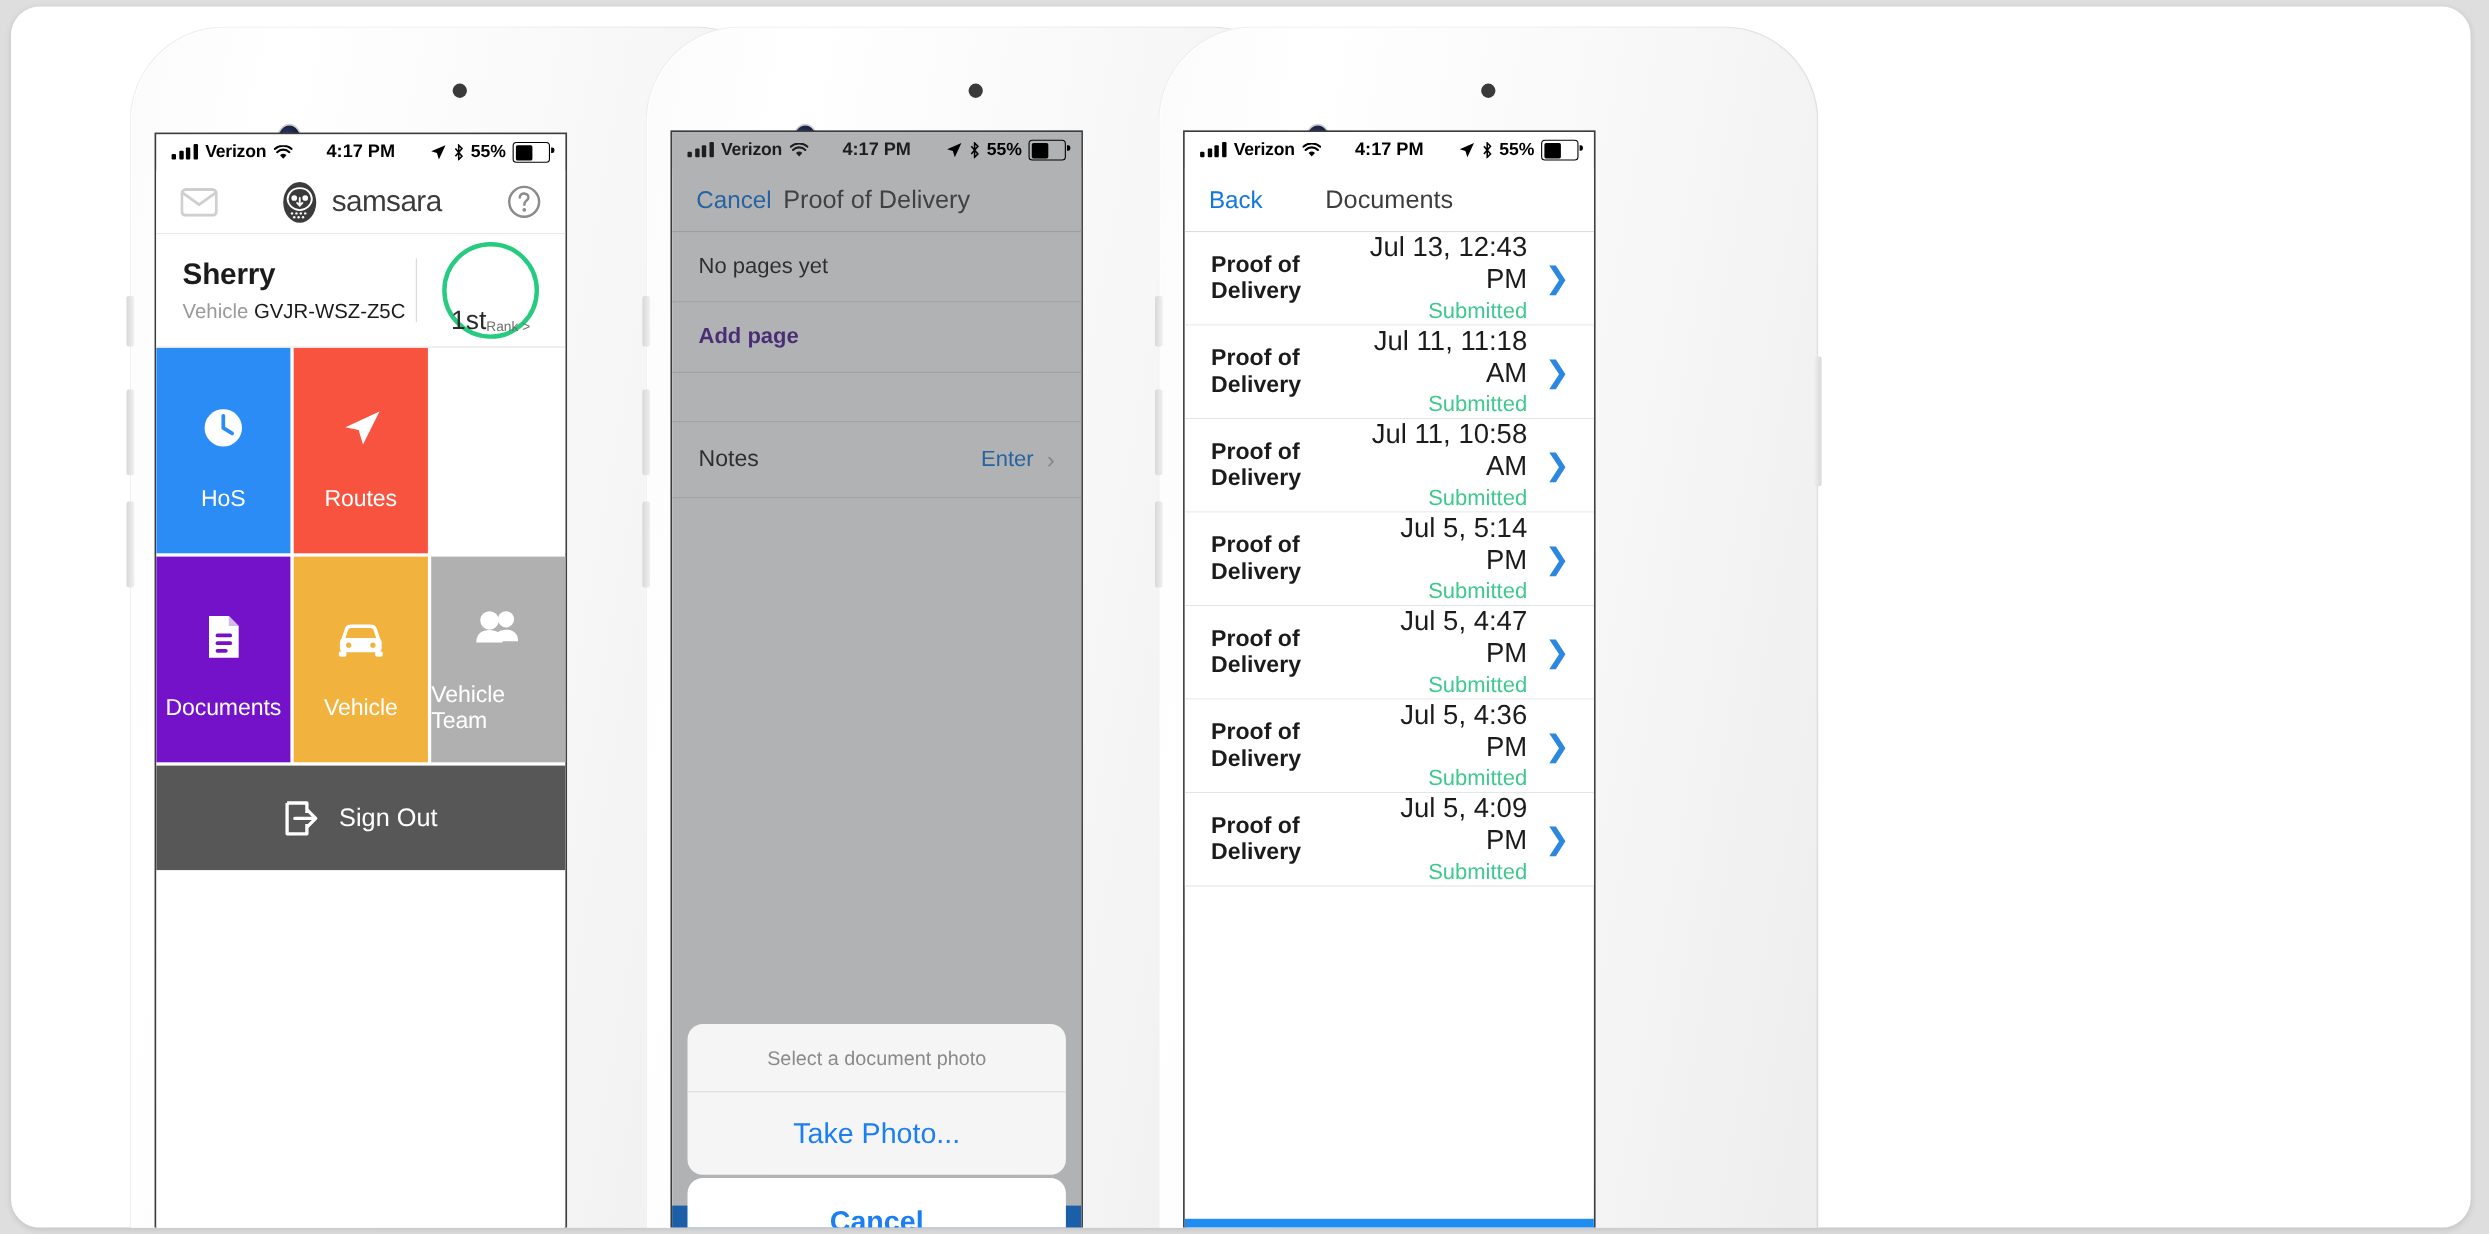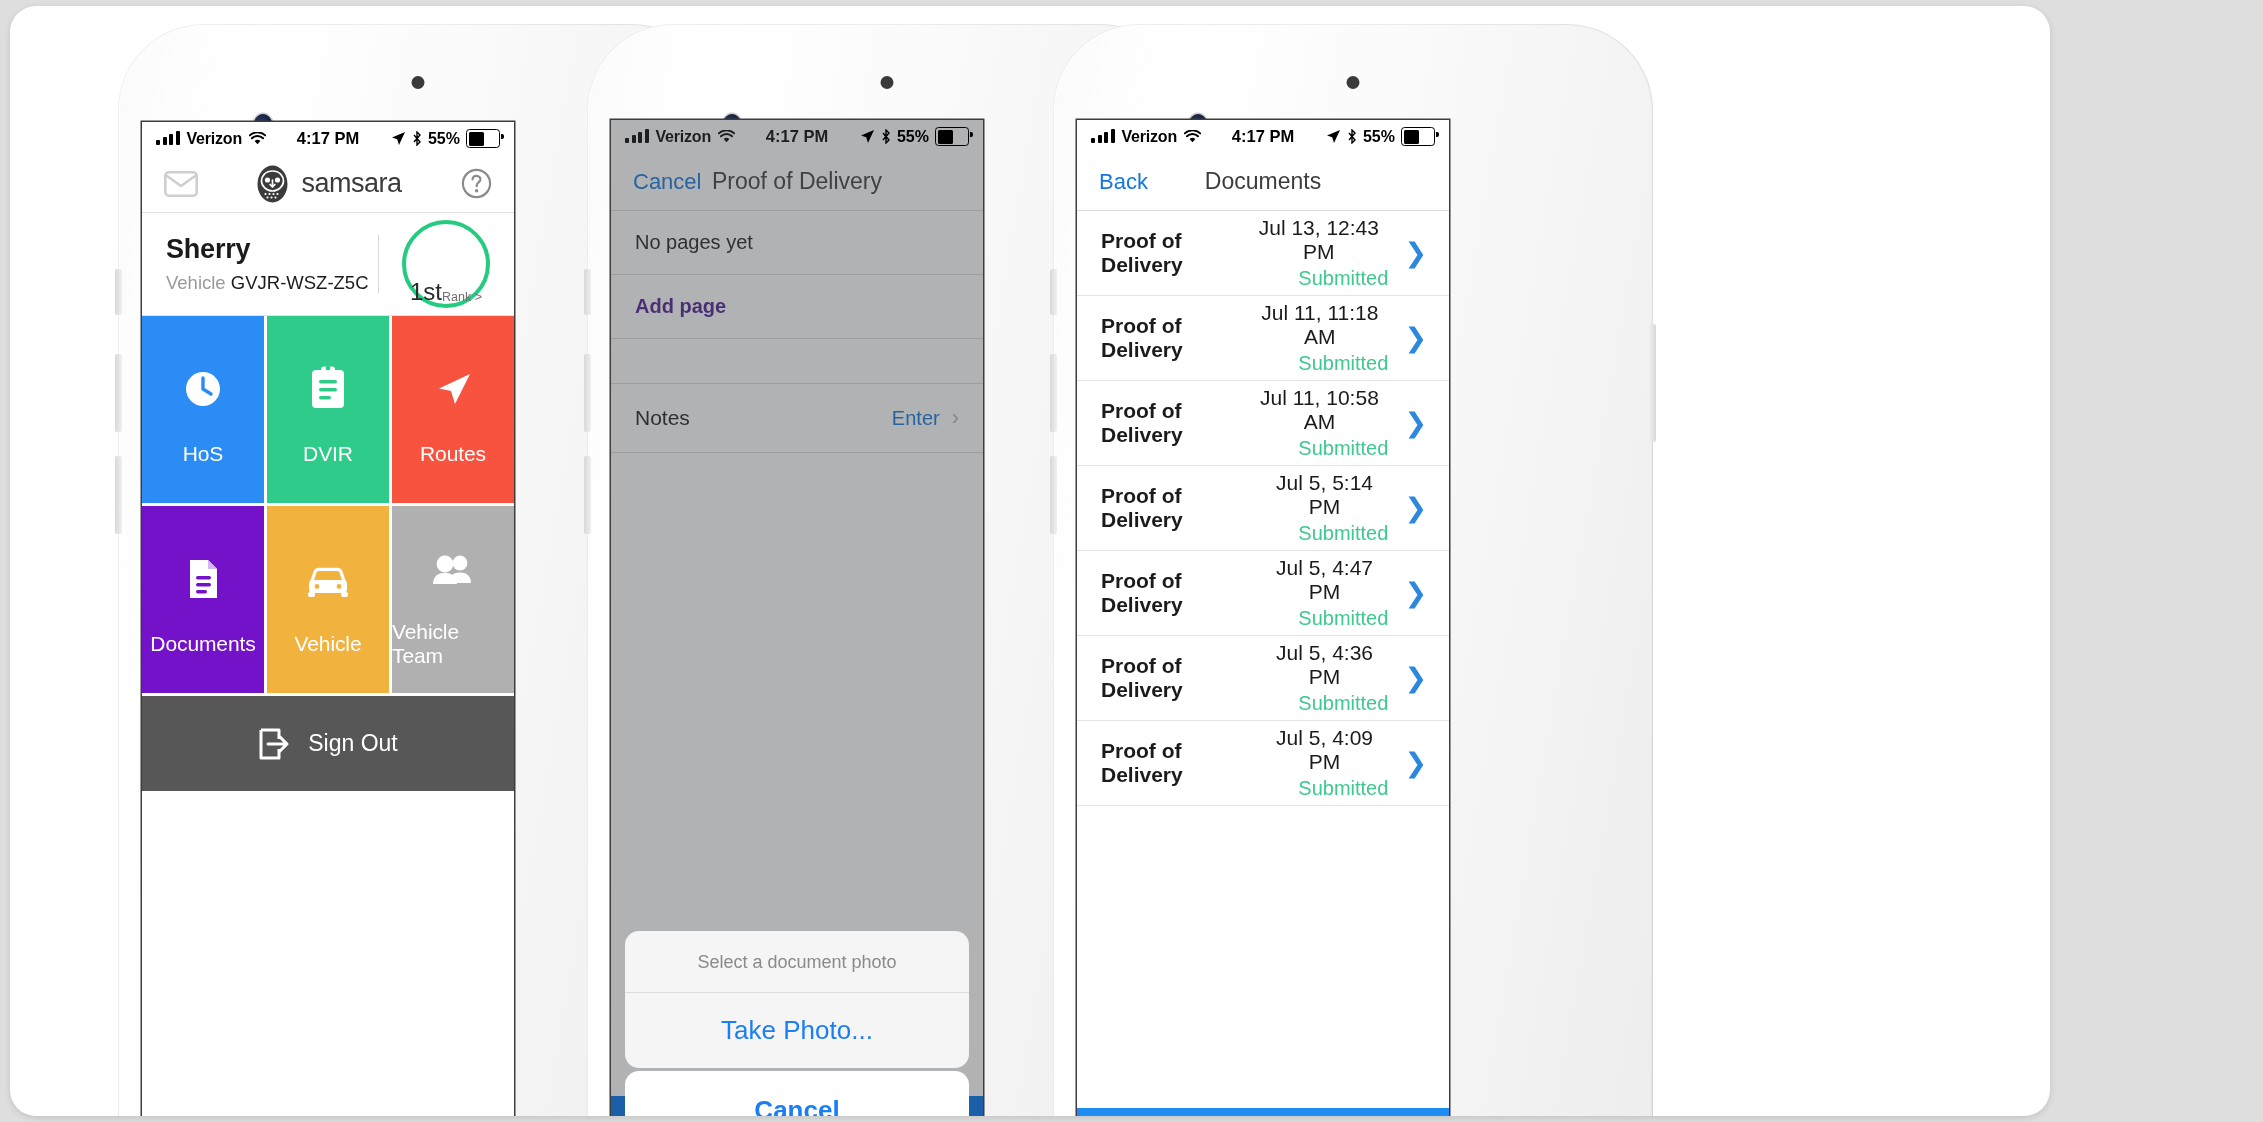--- a/index.html
+++ b/index.html
@@ -9,21 +9,21 @@
   }
   #canvas {
     position: relative;
     width: 2263px; height: 1122px;
     background: #dedede;
     overflow: hidden;
   }
   .card {
     position: absolute;
     left: 10px; top: 6px;
-    width: 2040px; height: 1110px;
+    width: 2236px; height: 1110px;
     background: #ffffff;
     border-radius: 26px;
     box-shadow: 0 2px 6px rgba(0,0,0,0.12);
     overflow: hidden;
   }
 
   
   .phone {
     position: absolute;
     top: 18px;
@@ -213,21 +213,21 @@
     text-align:center; padding: 24px 0;
   }
 
   
   .doc-row {
     height: 84px; display:flex; align-items:center;
     padding: 0 22px 0 24px; border-bottom:1px solid #e4e4e4; background:#fff;
   }
   .doc-title { font-size: 21px; font-weight:bold; color:#1b1b1b; }
   .doc-right { margin-left:auto; text-align:right; }
-  .doc-date { font-size: 21px; color:#1b1b1b;text-align:center; }
+  .doc-date { font-size: 25px; color:#1b1b1b; }
   .doc-status { font-size: 20px; color:#3ec98e; margin-top: 3px; }
   .doc-chev { margin-left: 16px; color:#2b87e0; font-size: 27px; font-weight: 300; line-height:1;}
   .create-btn {
     position:absolute; left:0; right:0; bottom:0; height:56px;
     background:#1e8cf1; color:#fff; display:flex; align-items:center;
     justify-content:center; font-size:22px; font-weight:bold;
   }
 </style>
 </head>
 <body>
@@ -326,33 +326,20 @@
       <div class="tiles">
         <div class="tile" style="background:#2a8cf4">
           <span class="ticon">
             <svg width="44" height="44" viewBox="0 0 44 44">
               <circle cx="22" cy="22" r="17" fill="#fff"></circle>
               <path d="M22 11 L22 22 L30 27" stroke="#2a8cf4" stroke-width="3.4" fill="none" stroke-linecap="round"></path>
             </svg>
               </span>
           <span class="tlabel">HoS</span>
         </div>
-        <div class="tile" style="background:#2ecb8b">
-          <span class="ticon">
-            <svg width="40" height="46" viewBox="0 0 40 46">
-              <rect x="4" y="5" width="32" height="38" rx="4" fill="#fff"></rect>
-              <rect x="13" y="1.5" width="14" height="8" rx="3" fill="#fff"></rect>
-              <circle cx="20" cy="3" r="2.4" fill="#2ecb8b"></circle>
-              <rect x="11" y="15" width="18" height="3.6" rx="1.8" fill="#2ecb8b"></rect>
-              <rect x="11" y="23" width="18" height="3.6" rx="1.8" fill="#2ecb8b"></rect>
-              <rect x="11" y="31" width="12" height="3.6" rx="1.8" fill="#2ecb8b"></rect>
-            </svg>
-              </span>
-          <span class="tlabel">DVIR</span>
-        </div>
         <div class="tile" style="background:#f7533f">
           <span class="ticon">
             <svg width="44" height="44" viewBox="0 0 44 44">
               <path d="M39 7 L8 21.5 L20 24 L24 37 Z" fill="#fff"></path>
             </svg>
               </span>
           <span class="tlabel">Routes</span>
         </div>
       </div>
 

